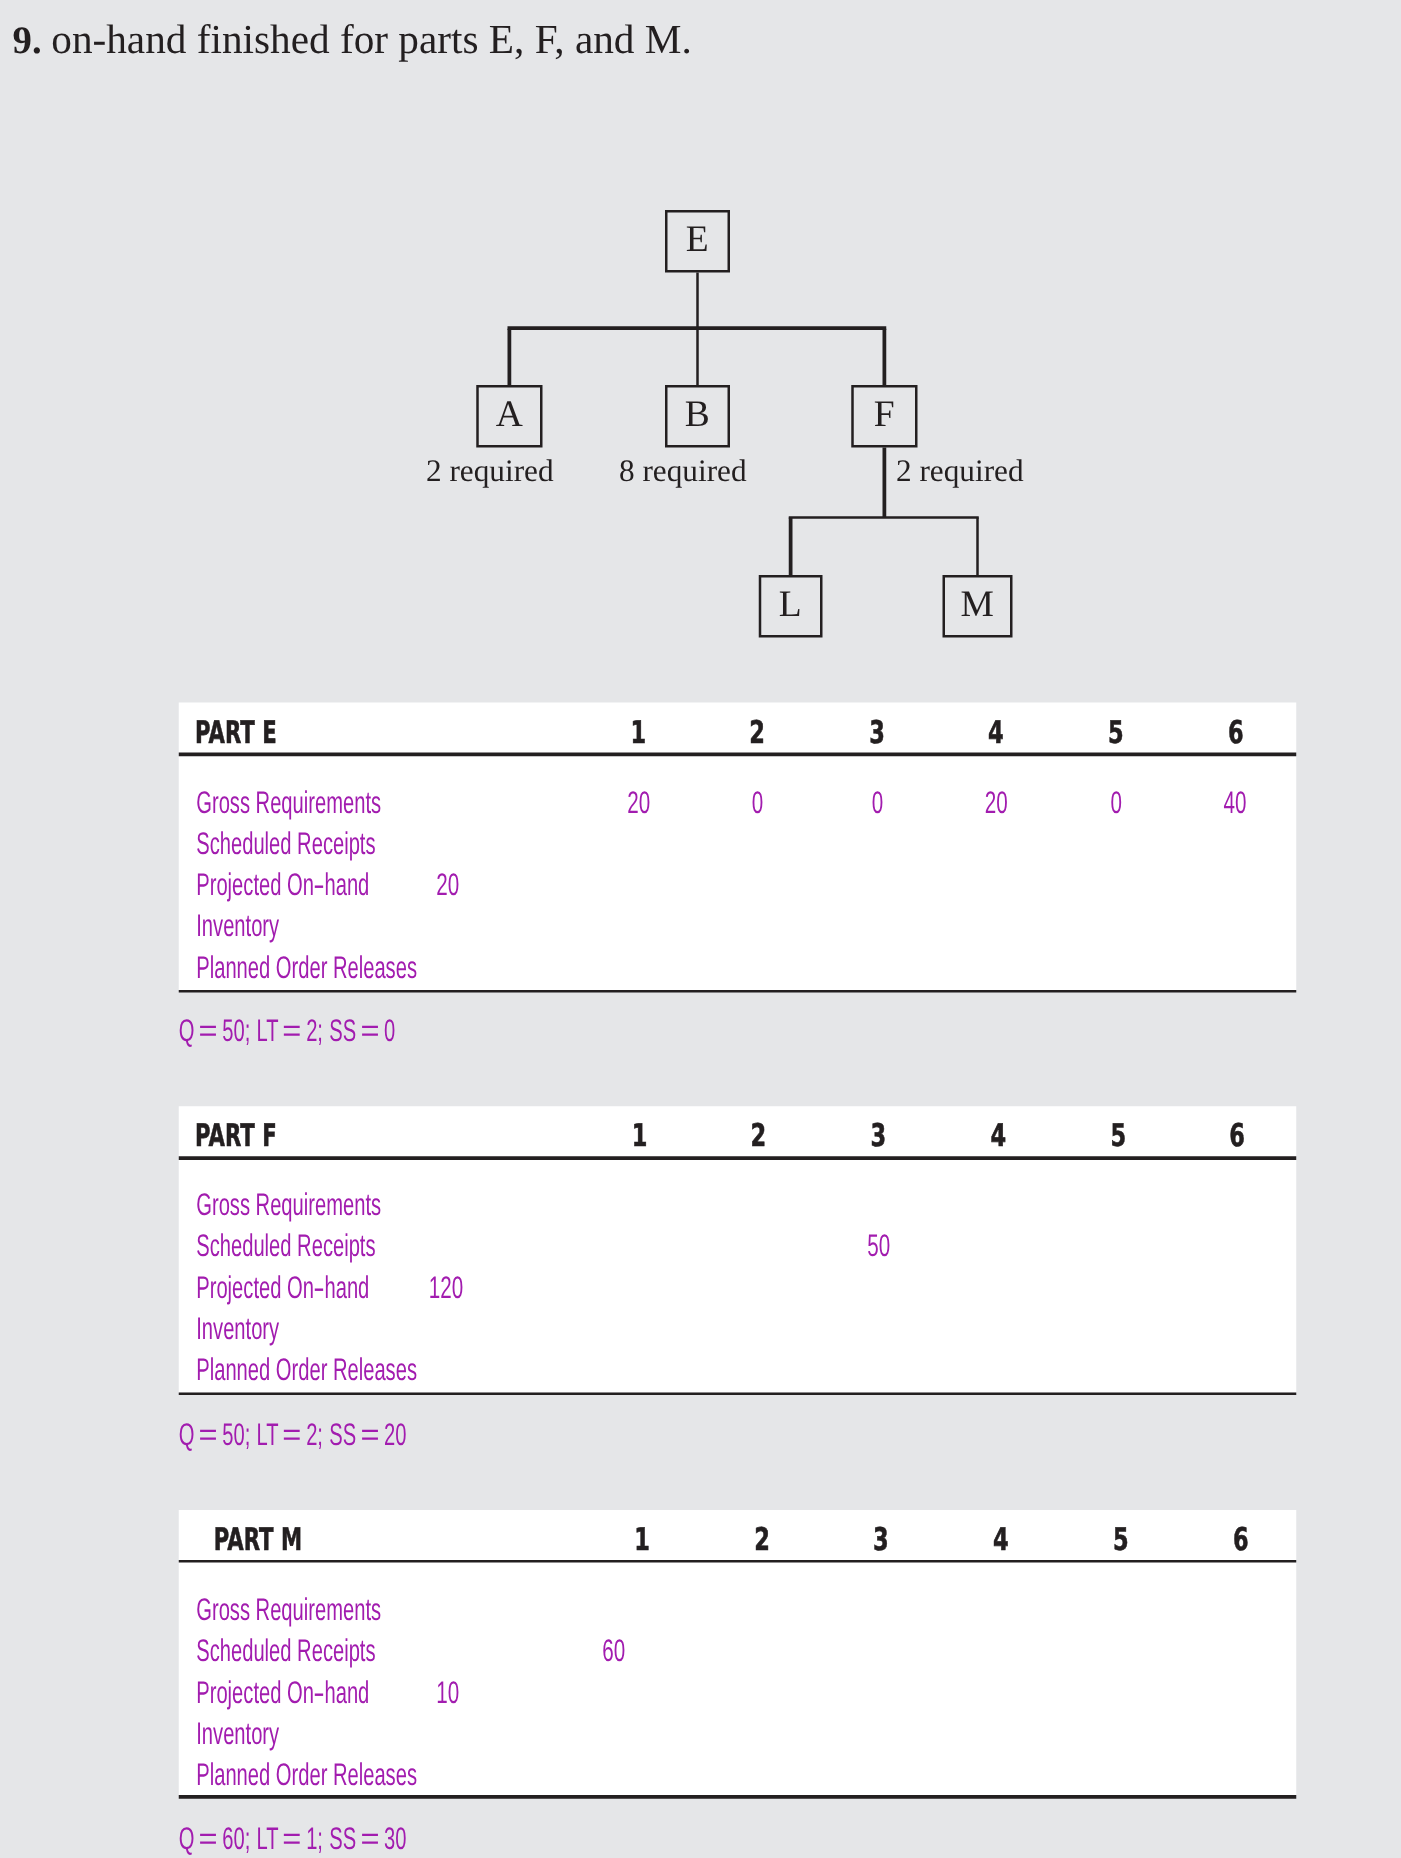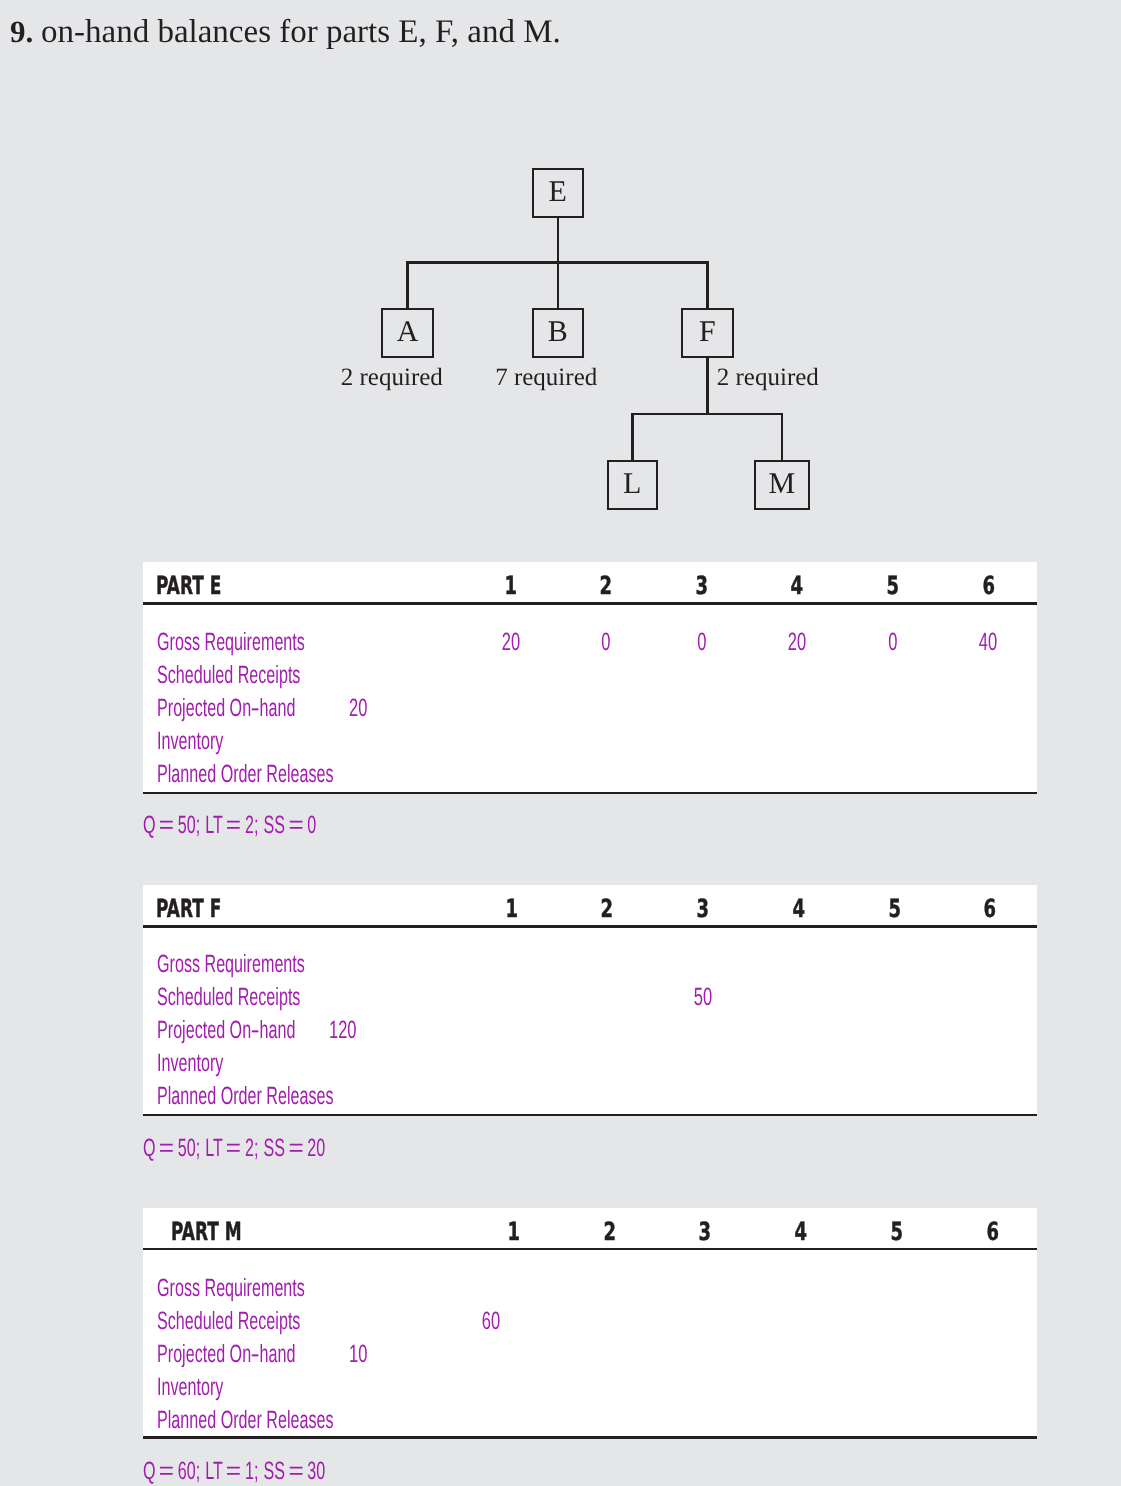--- a/index.html
+++ b/index.html
@@ -88,21 +88,21 @@
     margin:0 2.4px;
   }
 </style>
 </head>
 <body>
 
 <div class="page">
   <div class="question-block">
     <div class="qnum">9.</div>
     <div class="qbody">
-      <div class="qline">on-hand balances for parts E, F, and M.</div>
+      <div class="qline">on-hand finished for parts E, F, and M.</div>
     </div>
   </div>
 
   <div class="bom-diagram">
     <div class="edge" style="left:556.55px;top:218px;width:2.5px;height:90px"></div>
     <div class="edge" style="left:406.1px;top:261.25px;width:302.9px;height:2.5px"></div>
     <div class="edge" style="left:406.35px;top:262.5px;width:2.5px;height:45.5px"></div>
     <div class="edge" style="left:706.05px;top:262.5px;width:2.5px;height:45.5px"></div>
     <div class="edge" style="left:706.05px;top:358px;width:2.5px;height:56.2px"></div>
     <div class="edge" style="left:630.9px;top:412.95px;width:152.1px;height:2.5px"></div>
@@ -120,21 +120,21 @@
     <div class="node" style="left:681px;top:307.5px;width:52.5px;height:50.5px">
       <span style="top:7.25px">F</span>
     </div>
     <div class="node" style="left:606.5px;top:459.5px;width:51.5px;height:50.5px">
       <span style="top:7.25px">L</span>
     </div>
     <div class="node" style="left:753.5px;top:459.5px;width:56.5px;height:50.5px">
       <span style="top:7.25px">M</span>
     </div>
     <div class="reqlabel" style="left:340.8px;top:363.2px">2 required</div>
-    <div class="reqlabel" style="left:495.2px;top:363.2px">7 required</div>
+    <div class="reqlabel" style="left:495.2px;top:363.2px">8 required</div>
     <div class="reqlabel" style="left:716.8px;top:363.2px">2 required</div>
   </div>
 
   <div class="mrp-table">
     <div class="table-panel" style="left:142.8px;top:562px;width:893.8px;height:229.9px"></div>
     <div class="hdr" style="left:156.2px;top:573.8px"><span class="condb">PART E</span></div>
     <div class="colhdr" style="left:480.5px;top:573.8px"><span class="condb ctr">1</span></div>
     <div class="colhdr" style="left:576.1px;top:573.8px"><span class="condb ctr">2</span></div>
     <div class="colhdr" style="left:671.6px;top:573.8px"><span class="condb ctr">3</span></div>
     <div class="colhdr" style="left:767.2px;top:573.8px"><span class="condb ctr">4</span></div>
@@ -164,21 +164,21 @@
     <div class="colhdr" style="left:577.2px;top:897.1px"><span class="condb ctr">2</span></div>
     <div class="colhdr" style="left:672.9px;top:897.1px"><span class="condb ctr">3</span></div>
     <div class="colhdr" style="left:768.6px;top:897.1px"><span class="condb ctr">4</span></div>
     <div class="colhdr" style="left:864.3px;top:897.1px"><span class="condb ctr">5</span></div>
     <div class="colhdr" style="left:960px;top:897.1px"><span class="condb ctr">6</span></div>
     <div class="rule" style="left:142.8px;top:925.3px;width:893.8px"></div>
     <div class="rowlabel" style="left:157px;top:951.7px"><span class="cond">Gross Requirements</span></div>
     <div class="rowlabel" style="left:157px;top:984.8px"><span class="cond">Scheduled Receipts</span></div>
     <div class="cellnum" style="left:672.9px;top:984.8px"><span class="cond num ctr">50</span></div>
     <div class="rowlabel" style="left:157px;top:1017.9px"><span class="cond">Projected On<span class="dash">-</span>hand</span></div>
-    <div class="cellnum" style="left:329px;top:1017.9px;width:auto;text-align:right"><span class="cond num">120</span></div>
+    <div class="cellnum" style="left:343px;top:1017.9px;width:auto;text-align:right"><span class="cond num">120</span></div>
     <div class="rowlabel" style="left:157px;top:1051px"><span class="cond">Inventory</span></div>
     <div class="rowlabel" style="left:157px;top:1084.1px"><span class="cond">Planned Order Releases</span></div>
     <div class="rule" style="left:142.8px;top:1113.6px;width:893.8px"></div>
     <div class="note" style="left:143.2px;top:1136.1px"><span class="cond">Q <span class="eq">=</span> 50; LT <span class="eq">=</span> 2; SS <span class="eq">=</span> 20</span></div>
   </div>
 
   <div class="mrp-table">
     <div class="table-panel" style="left:142.8px;top:1207.9px;width:893.8px;height:228.5px"></div>
     <div class="hdr" style="left:171px;top:1219.7px"><span class="condb">PART M</span></div>
     <div class="colhdr" style="left:483.3px;top:1219.7px"><span class="condb ctr">1</span></div>

